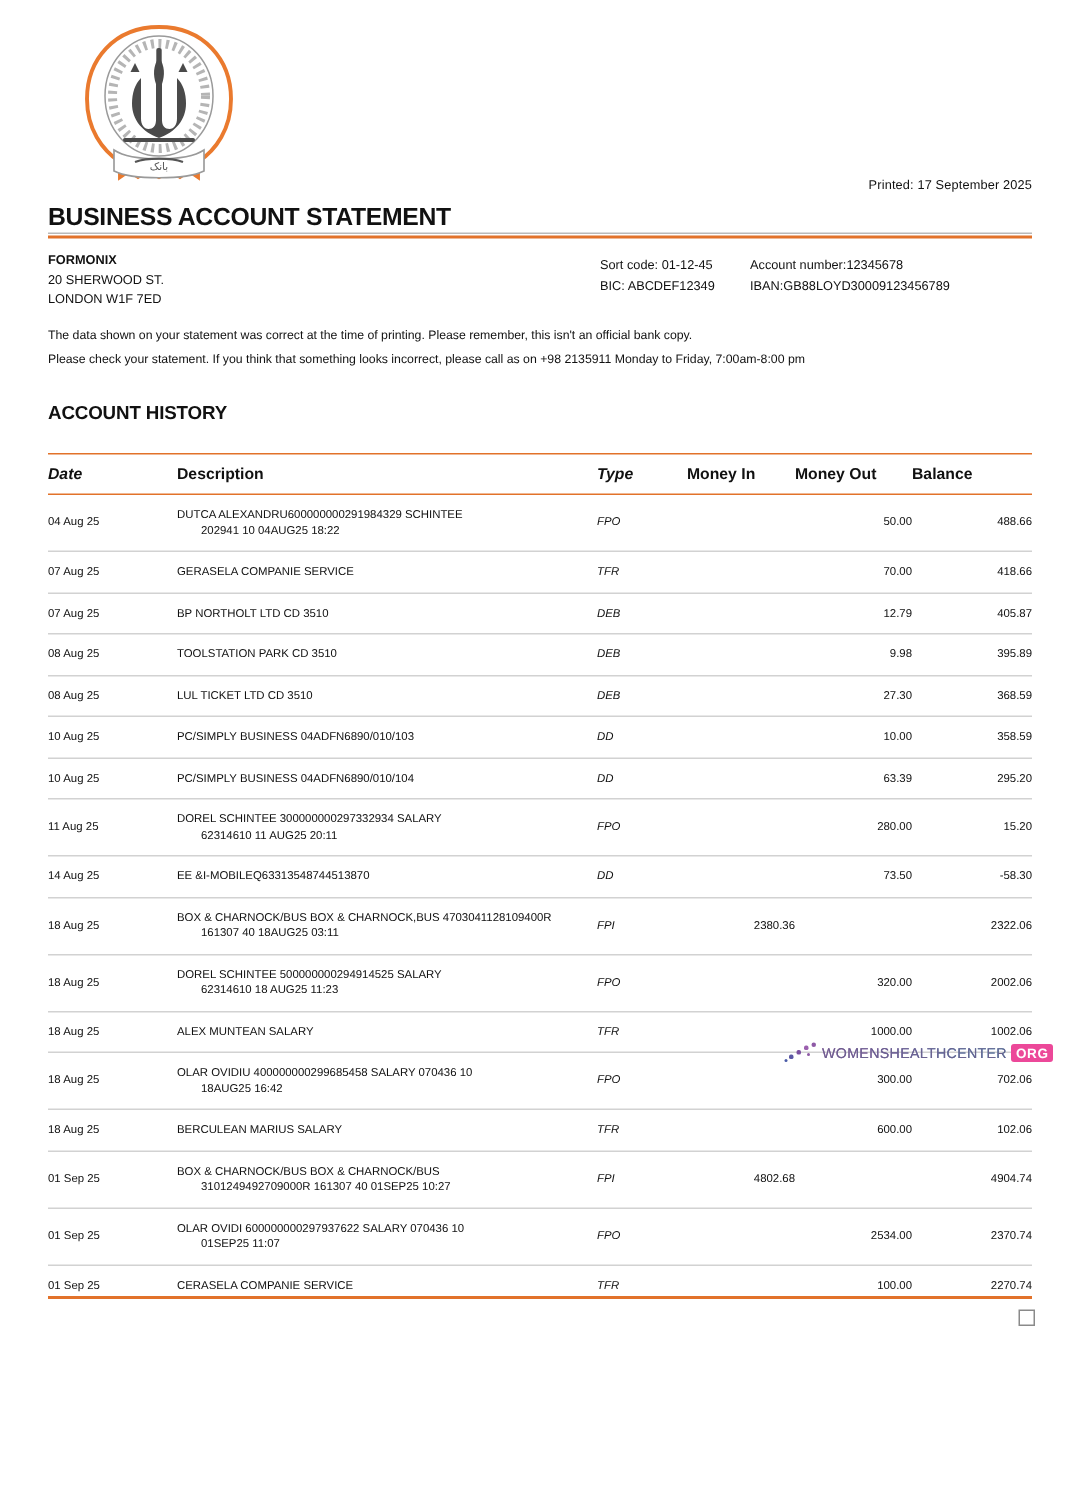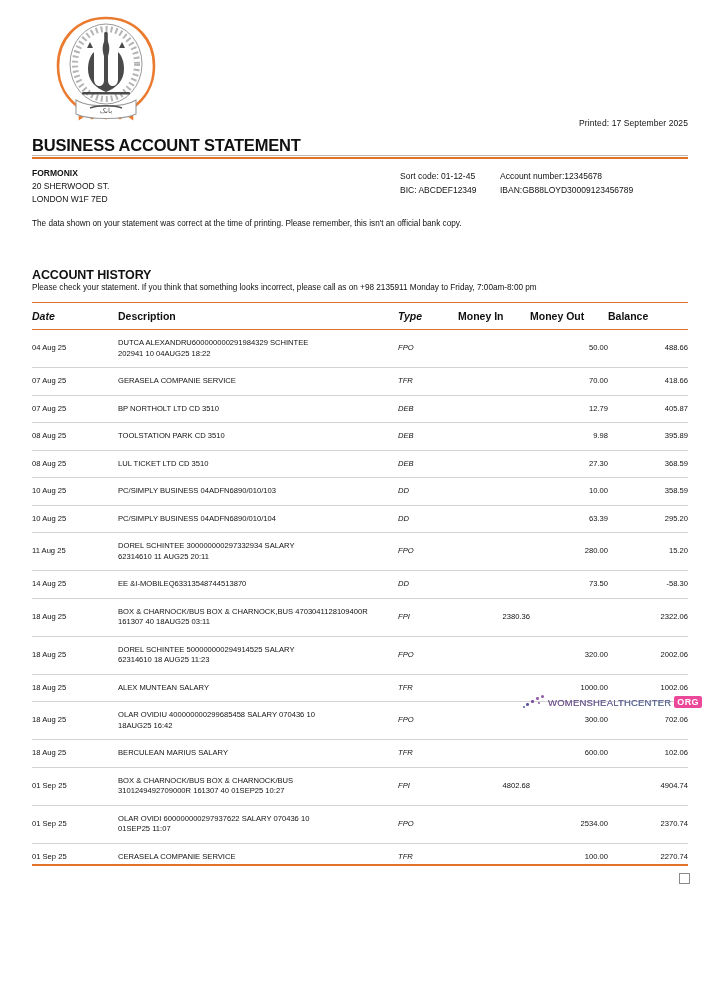--- a/index.html
+++ b/index.html
@@ -89,21 +89,21 @@
   .acct-right .c2 { }
 
   
   .notice {
     position: absolute;
     left: 32px;
     font-size: 8.2px;
     line-height: 12px;
   }
   #notice1 { top: 218px; }
-  #notice2 { top: 234px; margin-top: 48px; }
+  #notice2 { top: 234px; }
 
   
   .section-title {
     position: absolute;
     left: 32px;
     top: 268px;
     font-size: 12.5px;
     font-weight: bold;
     letter-spacing: -0.1px;
   }
@@ -146,21 +146,21 @@
   .col-out    { width: 78px; }
   .col-bal    { width: 80px; }
 
   th.col-type, td.cell-type { text-align: left; padding-left: 4px; font-style: italic; }
   th.col-in,  td.cell-in   { text-align: right; padding-right: 4px; }
   th.col-out, td.cell-out  { text-align: right; padding-right: 16px; }
   th.col-bal, td.cell-bal  { text-align: right; }
 
   td.cell-date { font-weight: normal; font-size: 7.6px; }
   td.cell-desc { padding-left: 4px; }
-  .desc-l2 { display: block; }
+  .desc-l2 { display: block; margin-left: 16px; }
 
   .table-bottom-rule {
     position: absolute;
     left: 32px;
     right: 32px;
     height: 1.6px;
     background: #e2722a;
   }
 
   .end-box {

